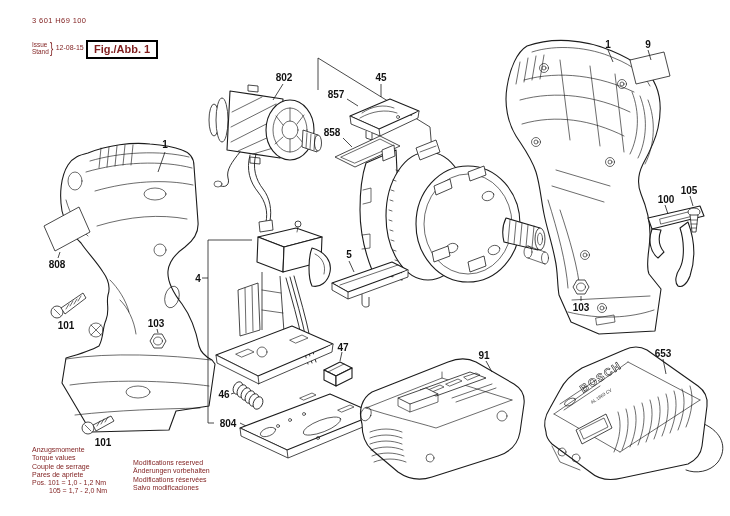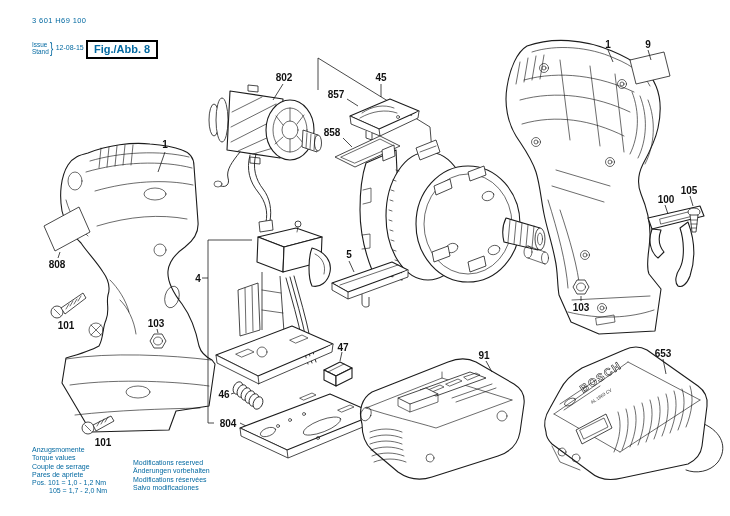--- a/index.html
+++ b/index.html
@@ -1,17 +1,17 @@
 <!DOCTYPE html>
 <html><head>
 <meta charset="utf-8">
 <style>
   html,body{margin:0;padding:0;background:#fff;}
   .page{position:relative;width:730px;height:516px;background:#fff;overflow:hidden;
-        font-family:"Liberation Sans",sans-serif;color:#0369a1;}
+        font-family:"Liberation Sans",sans-serif;color:#7f1d1d;}
   .hdr-type{position:absolute;left:32px;top:16px;font-size:7.5px;letter-spacing:.4px;}
   .hdr-issue{position:absolute;left:32px;top:39px;display:flex;align-items:center;}
   .issue-words{display:flex;flex-direction:column;font-size:6.4px;line-height:7px;}
   .brace{font-size:15px;font-weight:100;margin:0 1px 0 0;transform:scaleX(.65);}
   .issue-date{font-size:7px;margin-left:1px;}
   .fig-box{position:absolute;left:86px;top:40px;border:2.5px solid #000;
            padding:1px 6px 2px 6px;font-size:11px;font-weight:bold;background:#fff;}
   .torque{position:absolute;left:32px;top:446px;font-size:7px;line-height:8.3px;}
   .torque .indent{padding-left:17px;}
   .mods{position:absolute;left:133px;top:459px;font-size:7px;line-height:8.4px;}
@@ -31,21 +31,21 @@
 
   <div class="hdr-type">3 601 H69 100</div>
   <div class="hdr-issue">
     <span class="issue-words">
       <span>Issue</span>
       <span>Stand</span>
     </span>
     <span class="brace">}</span>
     <span class="issue-date">12-08-15</span>
   </div>
-  <div class="fig-box">Fig./Abb. 8</div>
+  <div class="fig-box">Fig./Abb. 1</div>
 
   <div class="torque">
     <div>Anzugsmomente</div>
     <div>Torque values</div>
     <div>Couple de serrage</div>
     <div>Pares de apriete</div>
     <div>Pos. 101 =  1,0 - 1,2 Nm</div>
     <div class="indent">105 =  1,7 - 2,0 Nm</div>
   </div>
   <div class="mods">

